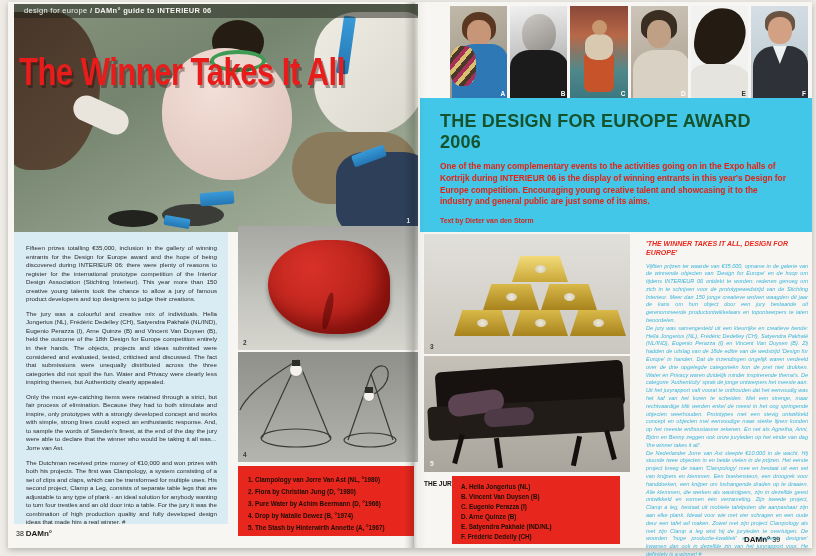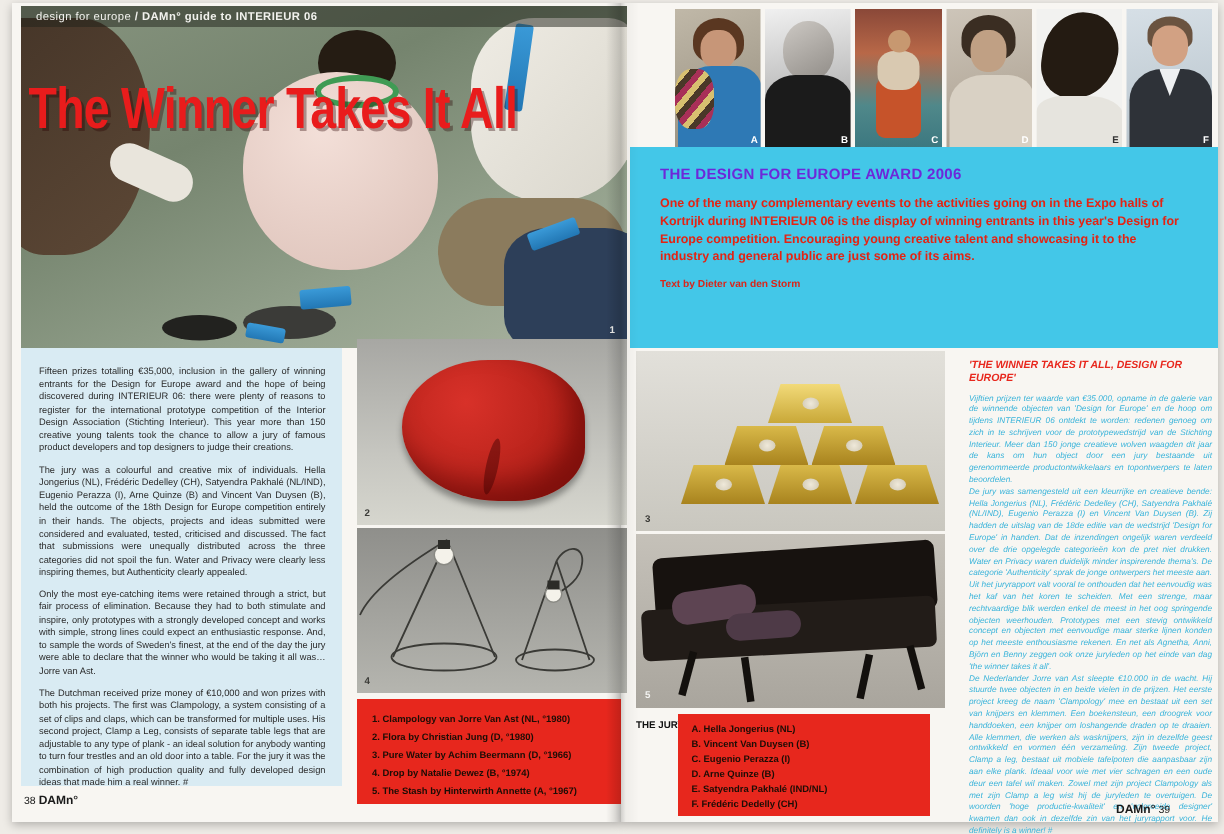--- a/index.html
+++ b/index.html
@@ -105,21 +105,21 @@
   .pE .shoulder{position:absolute;left:0;top:58px;width:58px;height:34px;background:#e6e4de;border-radius:30% 40% 0 0;}
   .pF{background:linear-gradient(170deg,#d6dfe6,#b6c2ca);}
   .pF .hair{position:absolute;left:14px;top:5px;width:30px;height:22px;background:#6a5340;border-radius:50% 50% 30% 30%;}
   .pF .face{position:absolute;left:17px;top:11px;width:24px;height:27px;background:#d2a183;border-radius:45%;}
   .pF .body{position:absolute;left:2px;top:40px;width:55px;height:52px;background:#2e3238;border-radius:40% 35% 0 0;}
   .pF .shirt{position:absolute;left:22px;top:40px;width:14px;height:18px;background:#eef0f2;clip-path:polygon(0 0,100% 0,50% 100%);}
 
   
   .award-box{position:absolute;left:420px;top:98px;width:392px;height:134px;background:#43c7e8;
     box-sizing:border-box;padding:13px 20px 0 20px;}
-  .award-title{margin:0 0 8px 0;font-size:10px;font-weight:900;color:#6d28d9;letter-spacing:.2px;}
+  .award-title{margin:0 0 8px 0;font-size:18px;font-weight:900;color:#14532d;letter-spacing:.2px;}
   .award-intro{margin:0;width:352px;font-size:8.3px;font-weight:bold;color:#e42313;line-height:1.42;}
   .award-byline{margin:9px 0 0 0;font-size:6.8px;font-weight:bold;color:#d8261a;}
 
   
   .dutch{position:absolute;left:646px;top:240px;width:162px;}
   .dutch-heading{margin:0 0 5px 0;font-size:7px;font-weight:900;font-style:italic;color:#e8281e;line-height:1.25;}
   .dutch p{margin:0;font-size:5.5px;font-style:italic;color:#3bb4da;line-height:1.42;text-align:justify;}
 
   
   .jury-label{position:absolute;left:424px;top:480px;font-size:6.5px;font-weight:900;color:#111;}

